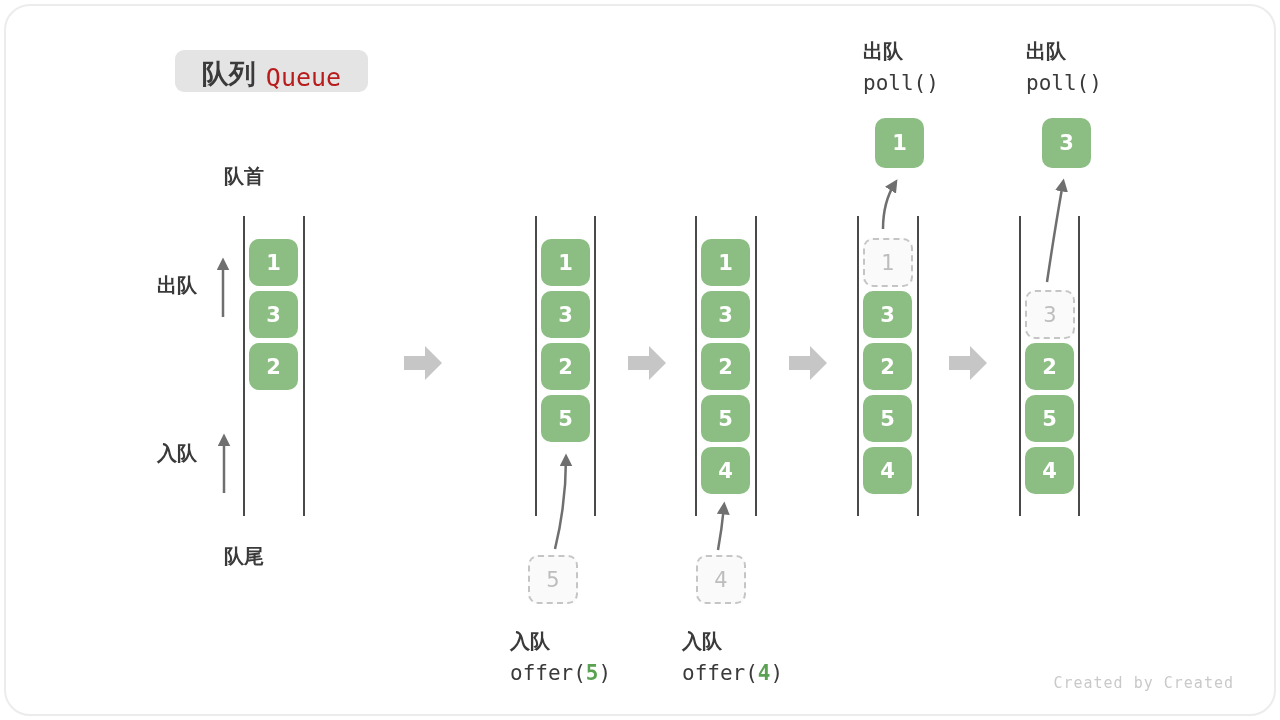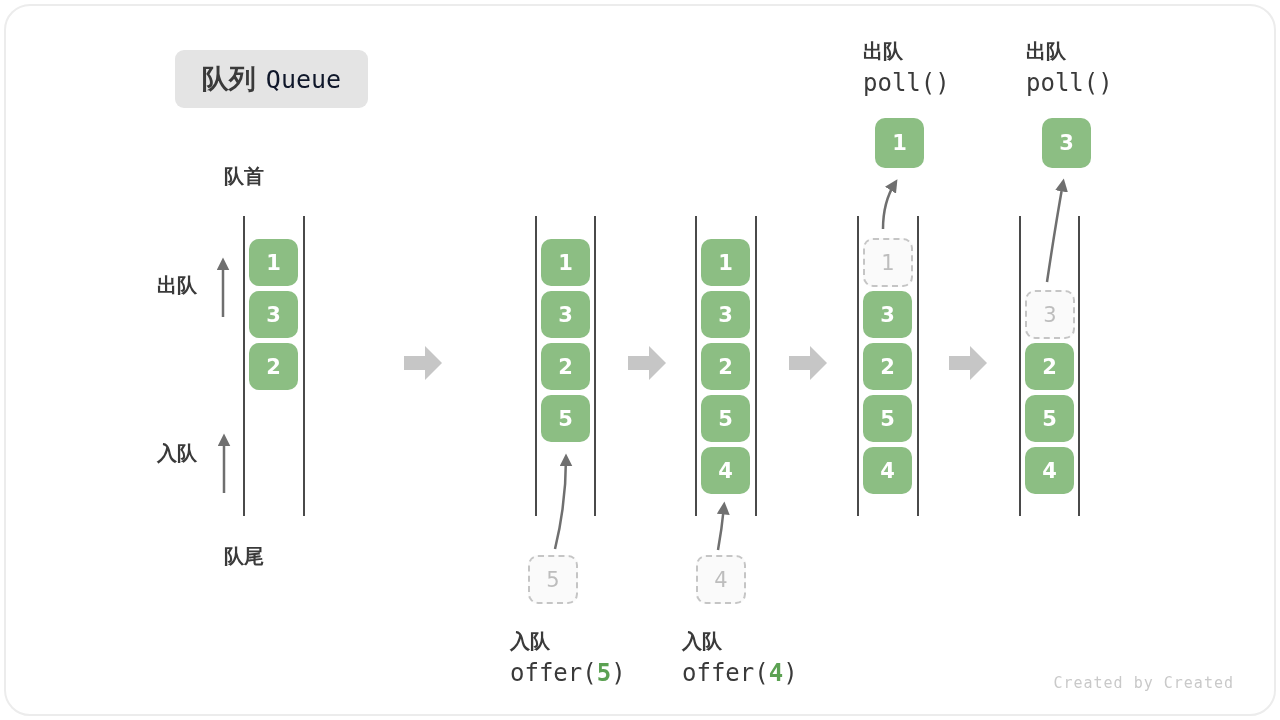--- a/index.html
+++ b/index.html
@@ -5,29 +5,29 @@
   * { margin: 0; padding: 0; box-sizing: border-box; }
   html, body { width: 1280px; height: 720px; background: #ffffff; overflow: hidden; }
   #canvas {
     position: absolute; left: 4px; top: 4px; width: 1272px; height: 712px;
     background: #ffffff; border: 2px solid #ECECEC; border-radius: 26px;
     font-family: "DejaVu Sans", "Liberation Sans", sans-serif;
   }
   .abs { position: absolute; }
   
   .badge {
-    left: 169px; top: 44px; width: 193px; height: 58px;
+    left: 169px; top: 44px; width: 193px; height: 42px;
     background: #E4E4E4; border-radius: 9px;
-    display: flex; align-items: center; justify-content: center; gap: 10px;
+    display: flex; align-items: flex-end; justify-content: center; gap: 10px;
   }
   .badge .zh-big { font-size: 27px; font-weight: 700; color: #3A3A3A; }
-  .badge .en-big { font-family: "DejaVu Sans Mono", "Liberation Mono", monospace; font-size: 25px; color: #0f172a; }
+  .badge .en-big { font-family: "DejaVu Sans Mono", "Liberation Mono", monospace; font-size: 25px; color: #b91c1c; }
   
   .zh { font-size: 20px; font-weight: 700; color: #3A3A3A; }
-  .code { font-family: "DejaVu Sans Mono", "Liberation Mono", monospace; font-size: 24px; color: #3A3A3A; }
+  .code { font-family: "DejaVu Sans Mono", "Liberation Mono", monospace; font-size: 21px; color: #3A3A3A; }
   .arg { color: #5BA152; font-weight: 700; }
   .center100 { width: 100px; text-align: left; }
   
   .vline { position: absolute; top: 210px; width: 2px; height: 300px; background: #4A4A4A; }
   
   .box {
     position: absolute; width: 49px; height: 47px; border-radius: 10px;
     background: #8CBE83; color: #ffffff;
     display: flex; align-items: center; justify-content: center;
     font-size: 21px; font-weight: 700;

